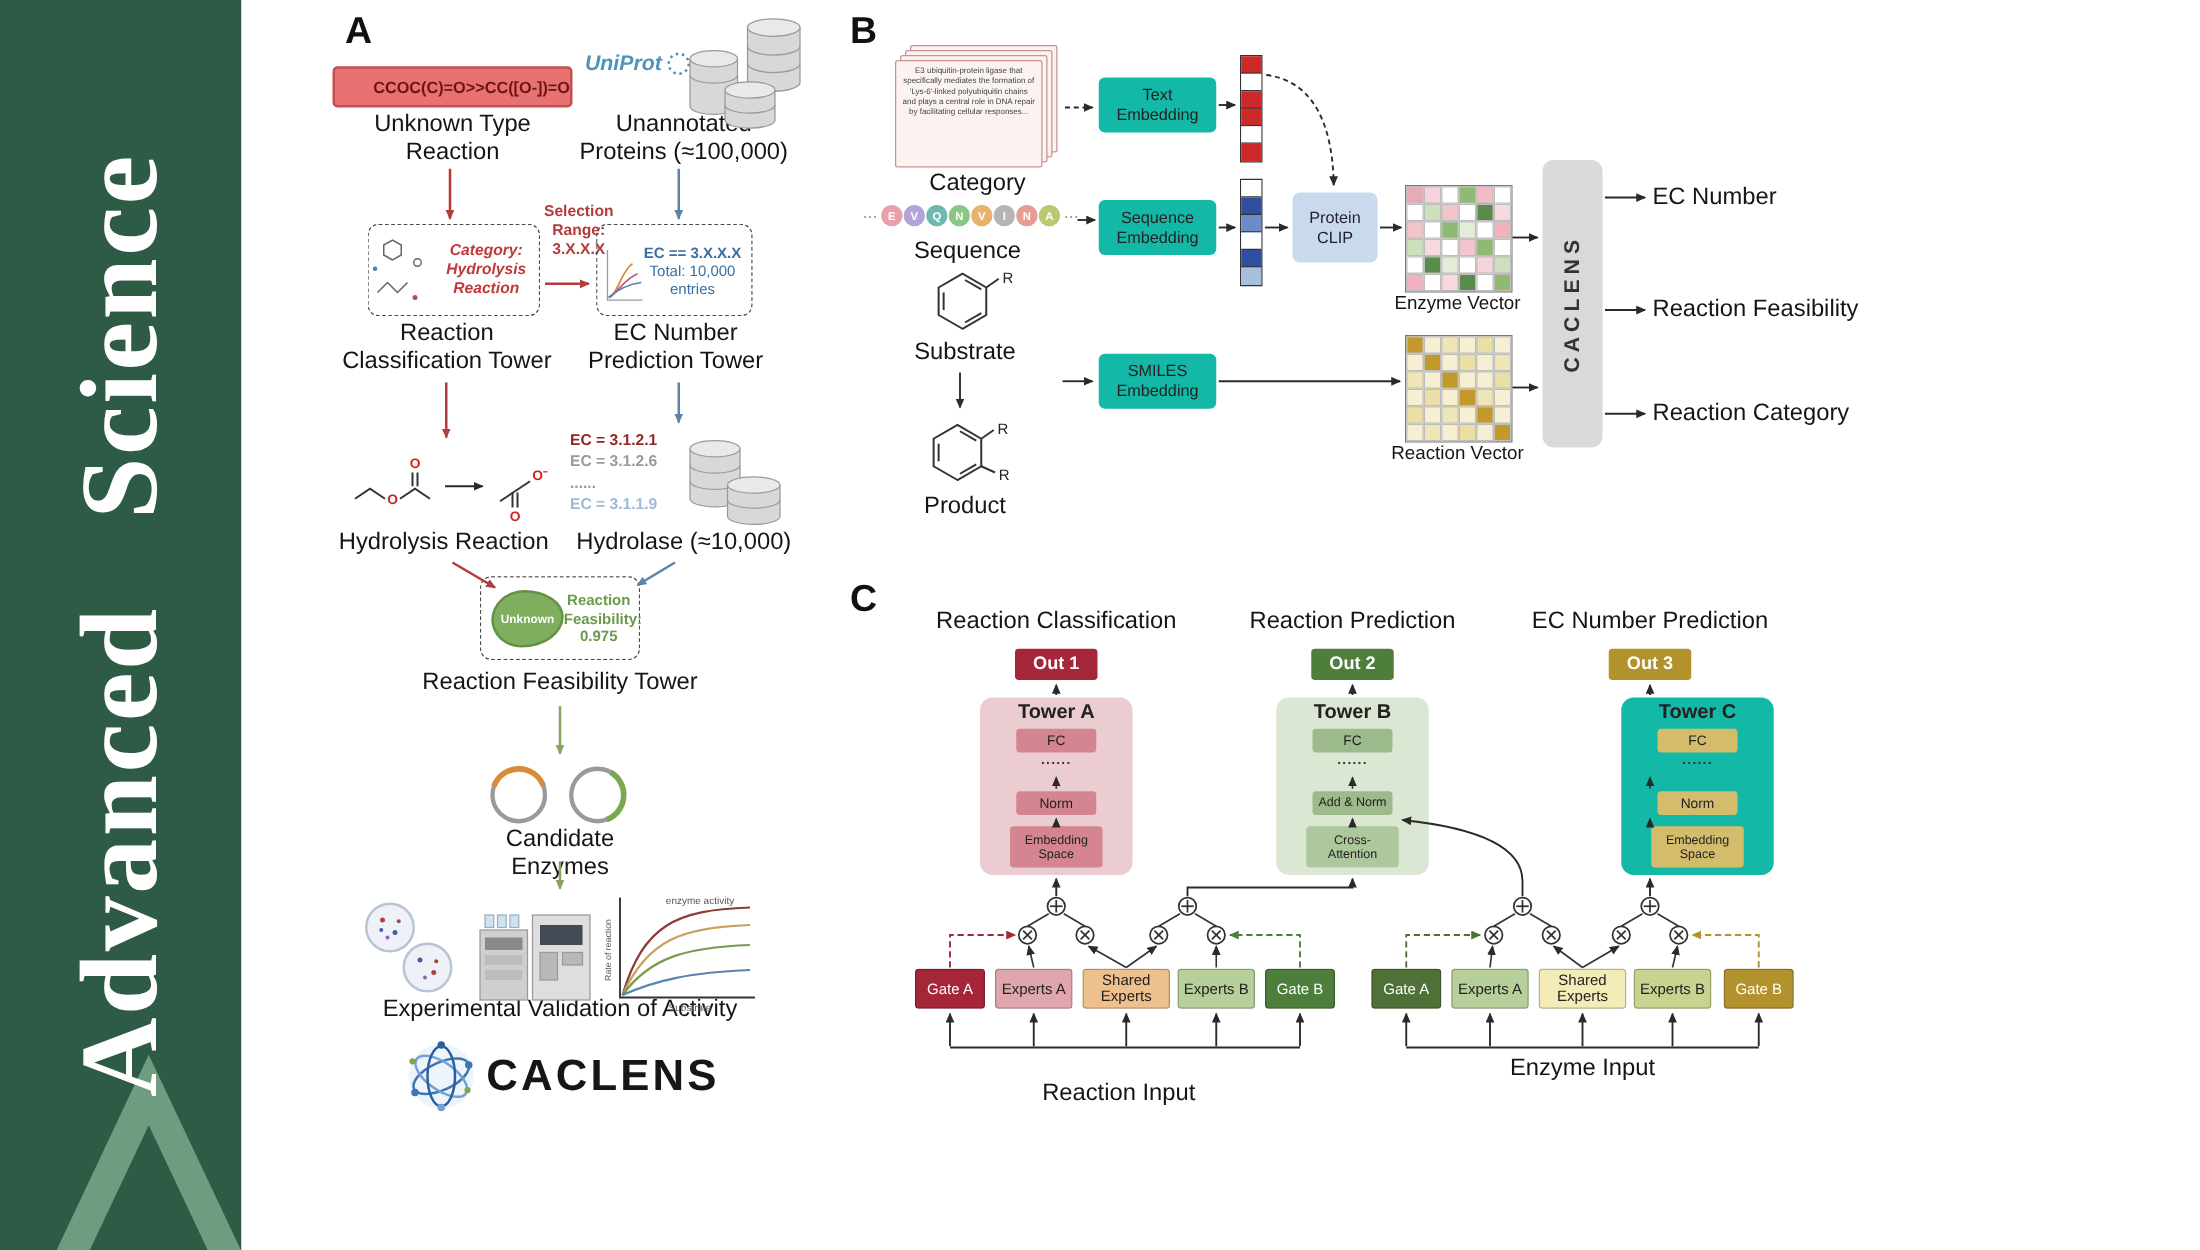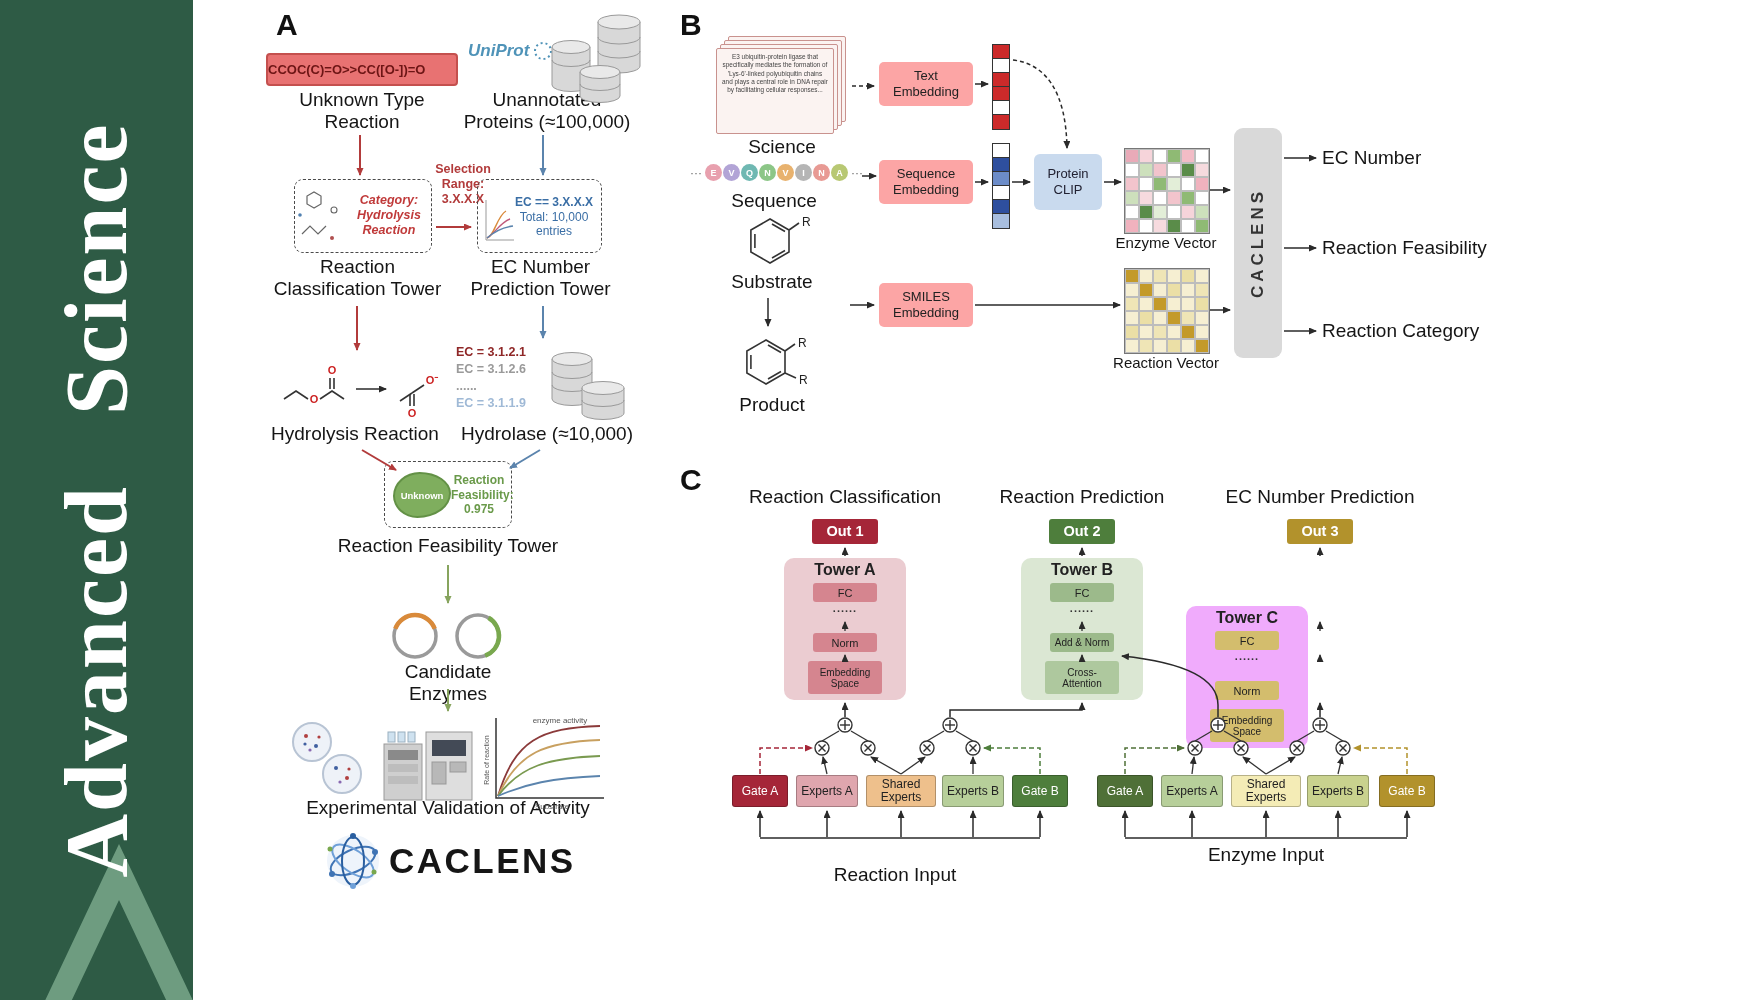--- a/index.html
+++ b/index.html
@@ -10,42 +10,42 @@
   .panel-label { position:absolute; font-size:30px; font-weight:bold; color:#111; }
 
   
   #sidebar { position:absolute; left:0; top:0; width:193px; height:1000px; background:#2e5b45; }
   #journal-name { position:absolute; left:-393px; top:404px; width:980px; height:192px; transform:rotate(-90deg);
     color:#fff; font-family:"Liberation Serif",serif; font-weight:bold; font-size:88px; line-height:192px;
     text-align:center; word-spacing:46px; letter-spacing:2px; white-space:nowrap; }
 
   
   #smiles-box { position:absolute; left:266px; top:53px; width:192px; height:33px; background:#e87272; border:2px solid #c4504e;
-    border-radius:4px; font-size:13px; font-weight:bold; color:#6d1515; text-align:left; line-height:29px; }
+    border-radius:4px; font-size:13px; font-weight:bold; color:#6d1515; text-align:right; line-height:29px; }
   .dashed-box { position:absolute; border:1.6px dashed #4a4a4a; border-radius:9px; }
   .small-red { position:absolute; font-size:12.5px; line-height:15px; font-weight:bold; color:#b23b3b; text-align:center; }
   .small-blue { position:absolute; font-size:12px; line-height:14.5px; color:#3a6ea5; text-align:center; }
   .small-blue .b1 { font-weight:bold; display:block; } .small-blue span { display:block; }
   .small-green { position:absolute; font-size:12px; line-height:14.5px; font-weight:bold; color:#6a9a4a; text-align:center; }
   .small-green span { display:block; }
   .small-red span { display:block; }
   #uniprot { position:absolute; left:468px; top:41px; font-size:17px; font-weight:bold; font-style:italic; color:#4f93b8; }
   .ec-list { position:absolute; left:456px; top:344px; font-size:12.5px; font-weight:bold; line-height:17px; }
   .ec-list span { display:block; }
   .ec1 { color:#8f2727; } .ec2 { color:#9a9a9a; } .ec3 { color:#9a9a9a; } .ec4 { color:#9fb9d6; }
   #enzyme-blob { position:absolute; left:8px; top:10px; width:58px; height:46px; background:#7fae5e; border:2px solid #639146;
     border-radius:46% 54% 58% 42% / 52% 46% 54% 48%; color:#fff; font-size:9.5px; font-weight:bold;
     display:flex; align-items:center; justify-content:center; }
   #caclens-word { position:absolute; left:389px; top:841px; font-size:35px; font-weight:bold; letter-spacing:2.5px; color:#161616; }
 
   
   .fstack { position:absolute; left:716px; top:36px; width:132px; height:100px; }
   .fcard { position:absolute; width:118px; height:86px; background:#fbf3f1; border:1px solid #c9928e; border-radius:2px; }
   .fcard-front { font-size:6.4px; line-height:1.3; color:#444; padding:4px 5px; text-align:center; overflow:hidden; }
-  .gbox { position:absolute; width:94px; height:44px; background:#fca5a5; border-radius:5px; display:flex; flex-direction:column;
+  .gbox { position:absolute; width:94px; height:44px; background:#14b8a6; border-radius:5px; display:flex; flex-direction:column;
     align-items:center; justify-content:center; font-size:13px; line-height:16px; color:#222; }
   .vcol { position:absolute; width:18px; border:1.5px solid #333; display:flex; flex-direction:column; background:#fff; }
   .vcol .vcell { height:14px; border-bottom:1px solid #333; }
   .vcol .vcell:last-child { border-bottom:none; }
   .chips-row { position:absolute; left:690px; top:164px; display:flex; align-items:center; gap:3px; font-size:12px; color:#666; }
   .chips { display:flex; align-items:center; gap:1px; }
   .chip { width:17px; height:17px; border-radius:50%; color:#fff; font-size:9px; font-weight:bold;
     display:flex; align-items:center; justify-content:center; }
   #clip-box { position:absolute; left:1034px; top:154px; width:68px; height:56px; background:#c9daee; border-radius:6px;
     display:flex; flex-direction:column; align-items:center; justify-content:center; font-size:13px; line-height:16px; color:#223; }
@@ -169,21 +169,21 @@
 <div id="caclens-word">CACLENS</div>
 
 <div class="panel-label" style="left:680px;top:8px;">B</div>
 
 <div class="fstack">
   <div class="fcard" style="left:12px;top:0;"></div>
   <div class="fcard" style="left:8px;top:4px;"></div>
   <div class="fcard" style="left:4px;top:8px;"></div>
   <div class="fcard fcard-front" style="left:0;top:12px;">E3 ubiquitin-protein ligase that specifically mediates the formation of 'Lys-6'-linked polyubiquitin chains and plays a central role in DNA repair by facilitating cellular responses...</div>
 </div>
-<div class="lbl" style="left:716px;top:136px;width:132px;">Science</div>
+<div class="lbl" style="left:716px;top:136px;width:132px;">Category</div>
 
 <div class="gbox" style="left:879px;top:62px;">
   <span>Text</span>
     <span>Embedding</span>
 </div>
 <div class="vcol" style="left:992px;top:44px;">
     <div class="vcell" style="background: rgb(204, 42, 42);"></div>
     <div class="vcell" style="background: rgb(255, 255, 255);"></div>
     <div class="vcell" style="background: rgb(204, 42, 42);"></div>
     <div class="vcell" style="background: rgb(204, 42, 42);"></div>
@@ -345,21 +345,21 @@
   <div class="tw-title">Tower B</div>
   <div class="tib" style="top:25px;background:#9cba8b;">FC</div>
   <div class="tw-dots">......</div>
   <div class="tib" style="top:75px;background:#9cba8b;font-size:10px;">Add &amp; Norm</div>
   <div class="tib tib-b" style="background:#aec89e;">
     <span>Cross-</span>
       <span>Attention</span>
   </div>
 </div>
 
-<div class="tower" style="left:1186px;background:#f0abfc;margin-top:48px;">
+<div class="tower" style="left:1297px;background:#14b8a6;">
   <div class="tw-title">Tower C</div>
   <div class="tib" style="top:25px;background:#d3bd6d;">FC</div>
   <div class="tw-dots">......</div>
   <div class="tib" style="top:75px;background:#d3bd6d;">Norm</div>
   <div class="tib tib-b" style="background:#d3bd6d;">
     <span>Embedding</span>
       <span>Space</span>
   </div>
 </div>
 

